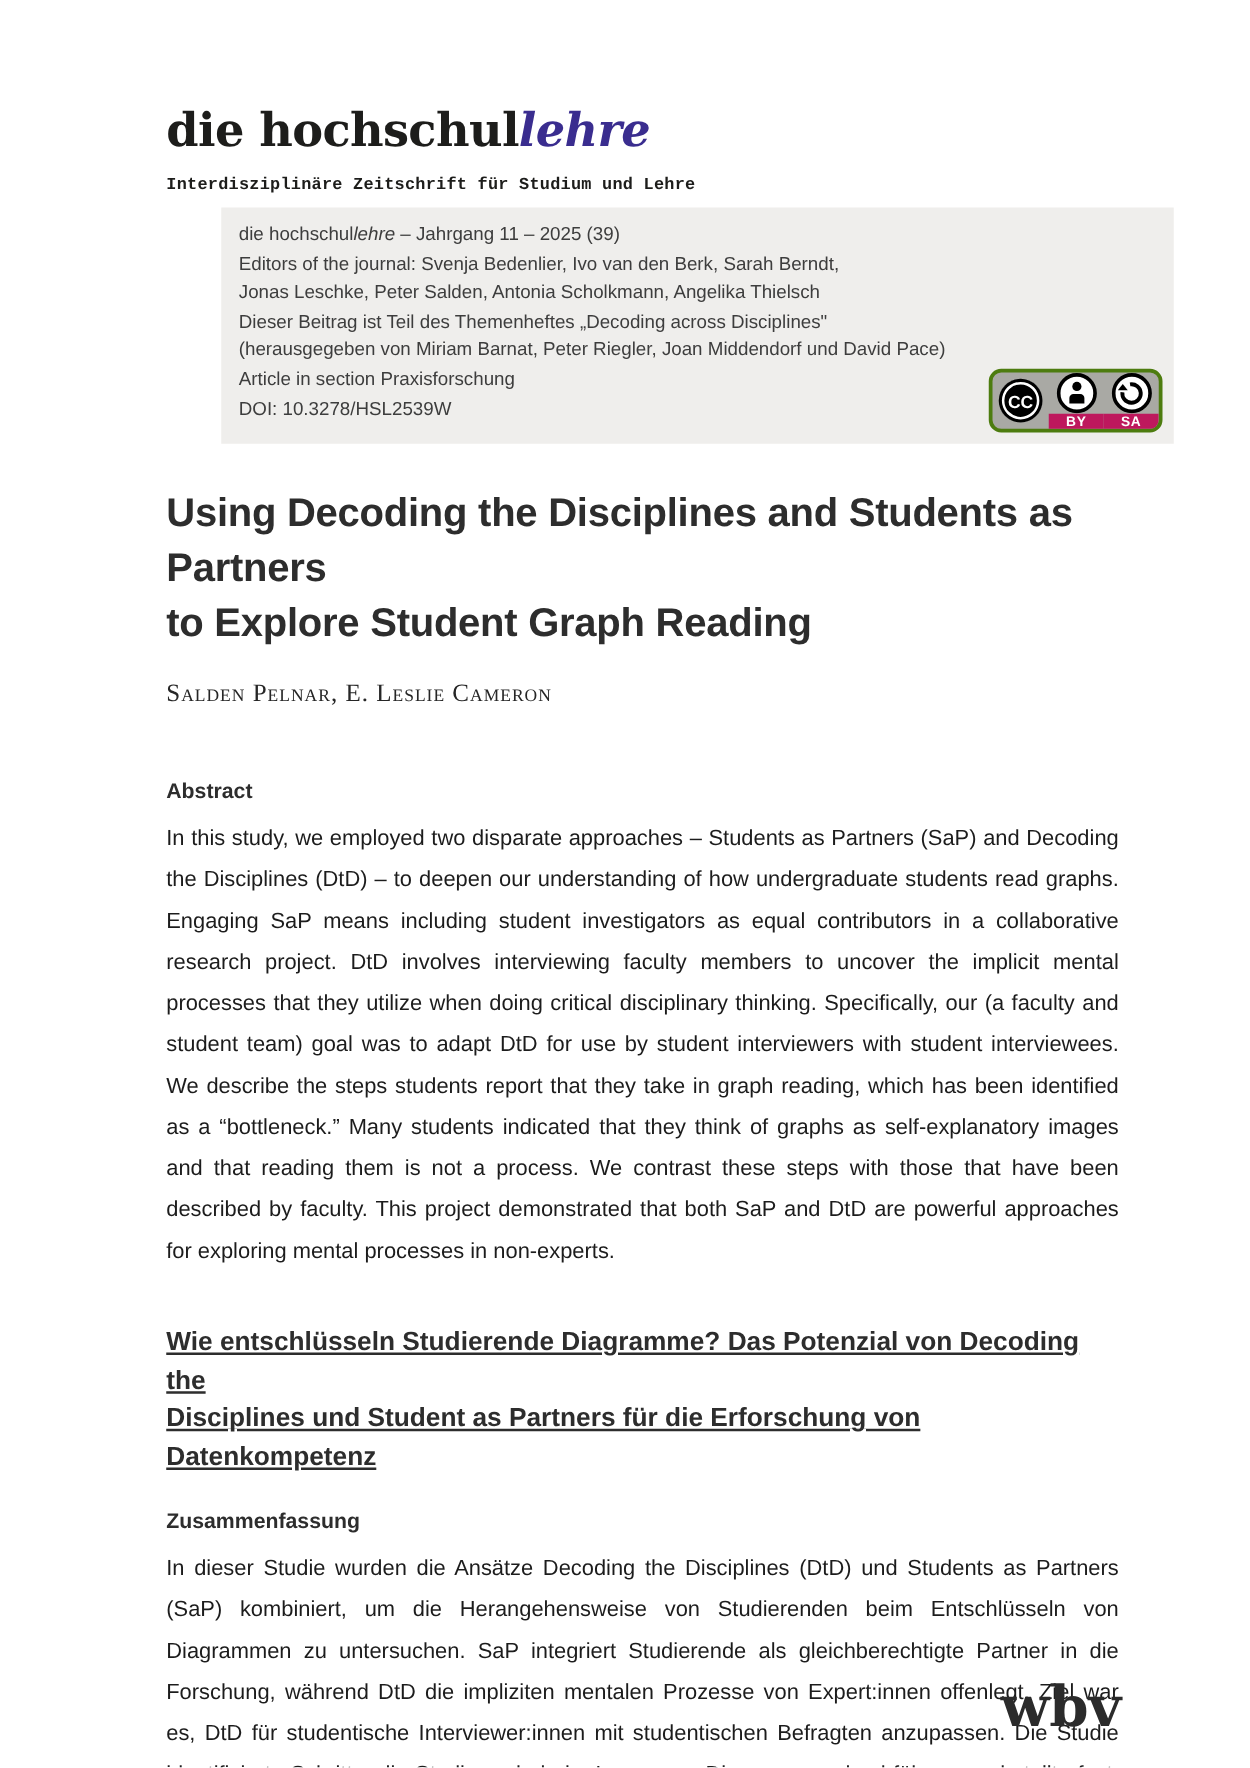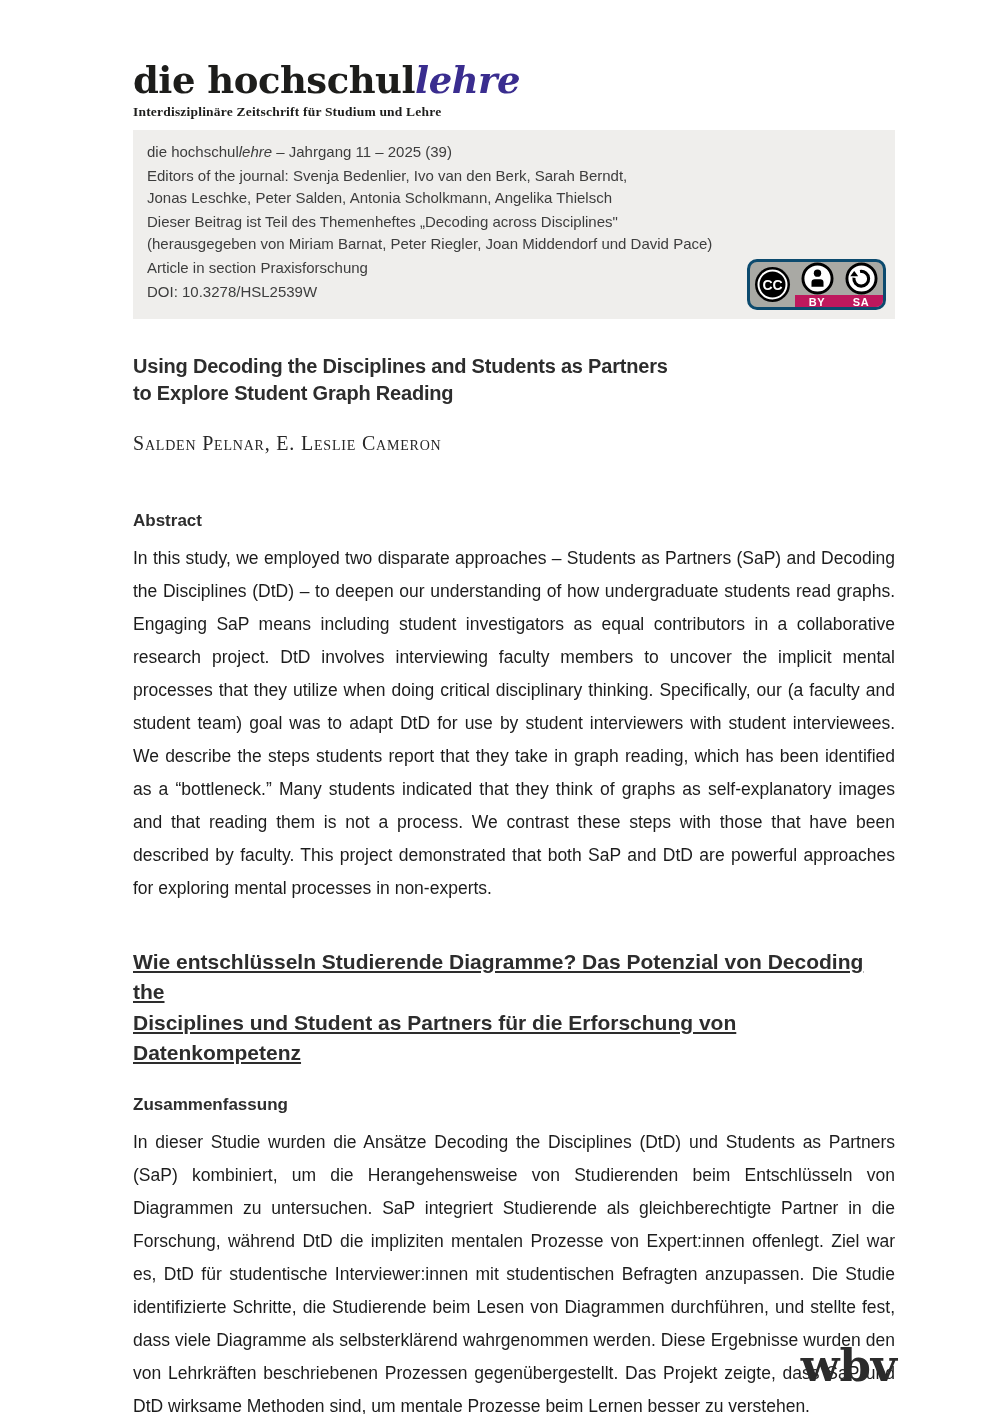--- a/index.html
+++ b/index.html
@@ -7,56 +7,57 @@
     position:relative;
     width:1000px; height:1414px;
     background:#ffffff;
     overflow:hidden;
     font-family:"Liberation Sans", sans-serif;
     color:#1c1c1c;
   }
   .content { position:absolute; left:133px; top:0; width:762px; }
 
   
-  .masthead { padding-top:62px; }
+  .masthead { padding-top:86px; }
   .brand {
     font-family:"DejaVu Serif", serif;
     font-weight:700; font-size:37px; line-height:1;
     color:#1d1d1b; letter-spacing:-0.5px;
   }
   .brand .brand-accent { font-style:italic; color:#3a2d8f; }
   .brand-subtitle {
-    font-family:Liberation Serif, serif;
+    font-family:Liberation Mono, monospace;
     font-weight:700; font-size:13.5px; color:#1d1d1b;
-    margin-top:5px; letter-spacing:0.2px;
+    margin-top:18px; letter-spacing:0.2px;
   }
 
   
   .meta-box {
     margin-top:10px;
     background:#efeeec;
     width:762px; height:189px;
     box-sizing:border-box;
     padding:11px 92px 0 14px;
     position:relative;
+    margin-left:44px;
   }
   .meta-line {
     font-size:15px; color:#3d3d3d;
     line-height:22px; margin:0 0 2px 0;
     white-space:pre-line;
   }
   .meta-line .it { font-style:italic; }
   .meta-line .website { margin-left:26px; }
 
   
   .cc-badge {
     position:absolute; right:9px; bottom:9px;
     width:139px; height:51px;
     box-sizing:border-box;
-    border:3px solid #0c4a6e; border-radius:10px;
+    border:3px solid #4d7c0f; border-radius:10px;
     background:#a9a9a4;
     display:flex; align-items:stretch;
     overflow:hidden;
   }
   .cc-col-logo { flex:0 0 45px; display:flex; align-items:center; justify-content:center; }
   .cc-logo-circle {
     width:35px; height:35px; border-radius:50%;
     background:#000; color:#fff;
     display:flex; align-items:center; justify-content:center;
     font-weight:700; font-size:14px;
@@ -66,21 +67,21 @@
   .cc-col-icon { flex:1; display:flex; align-items:center; justify-content:center; width:100%; }
   .cc-col-label {
     width:100%; height:15px; background:#be185d; color:#fff;
     font-size:11px; font-weight:700; text-align:center; line-height:15px;
     letter-spacing:0.5px;
   }
 
   
   .article-title {
     margin-top:34px;
-    font-size:20px; font-weight:700; line-height:1.37;
+    font-size:32px; font-weight:700; line-height:1.37;
     color:#2d2d2d; letter-spacing:-0.2px;
     white-space:pre-line;
   }
   .authors {
     margin-top:24px;
     font-family:"Liberation Serif", serif;
     font-variant:small-caps;
     font-size:20px; letter-spacing:0.8px; color:#262626;
   }
   .section-heading {

